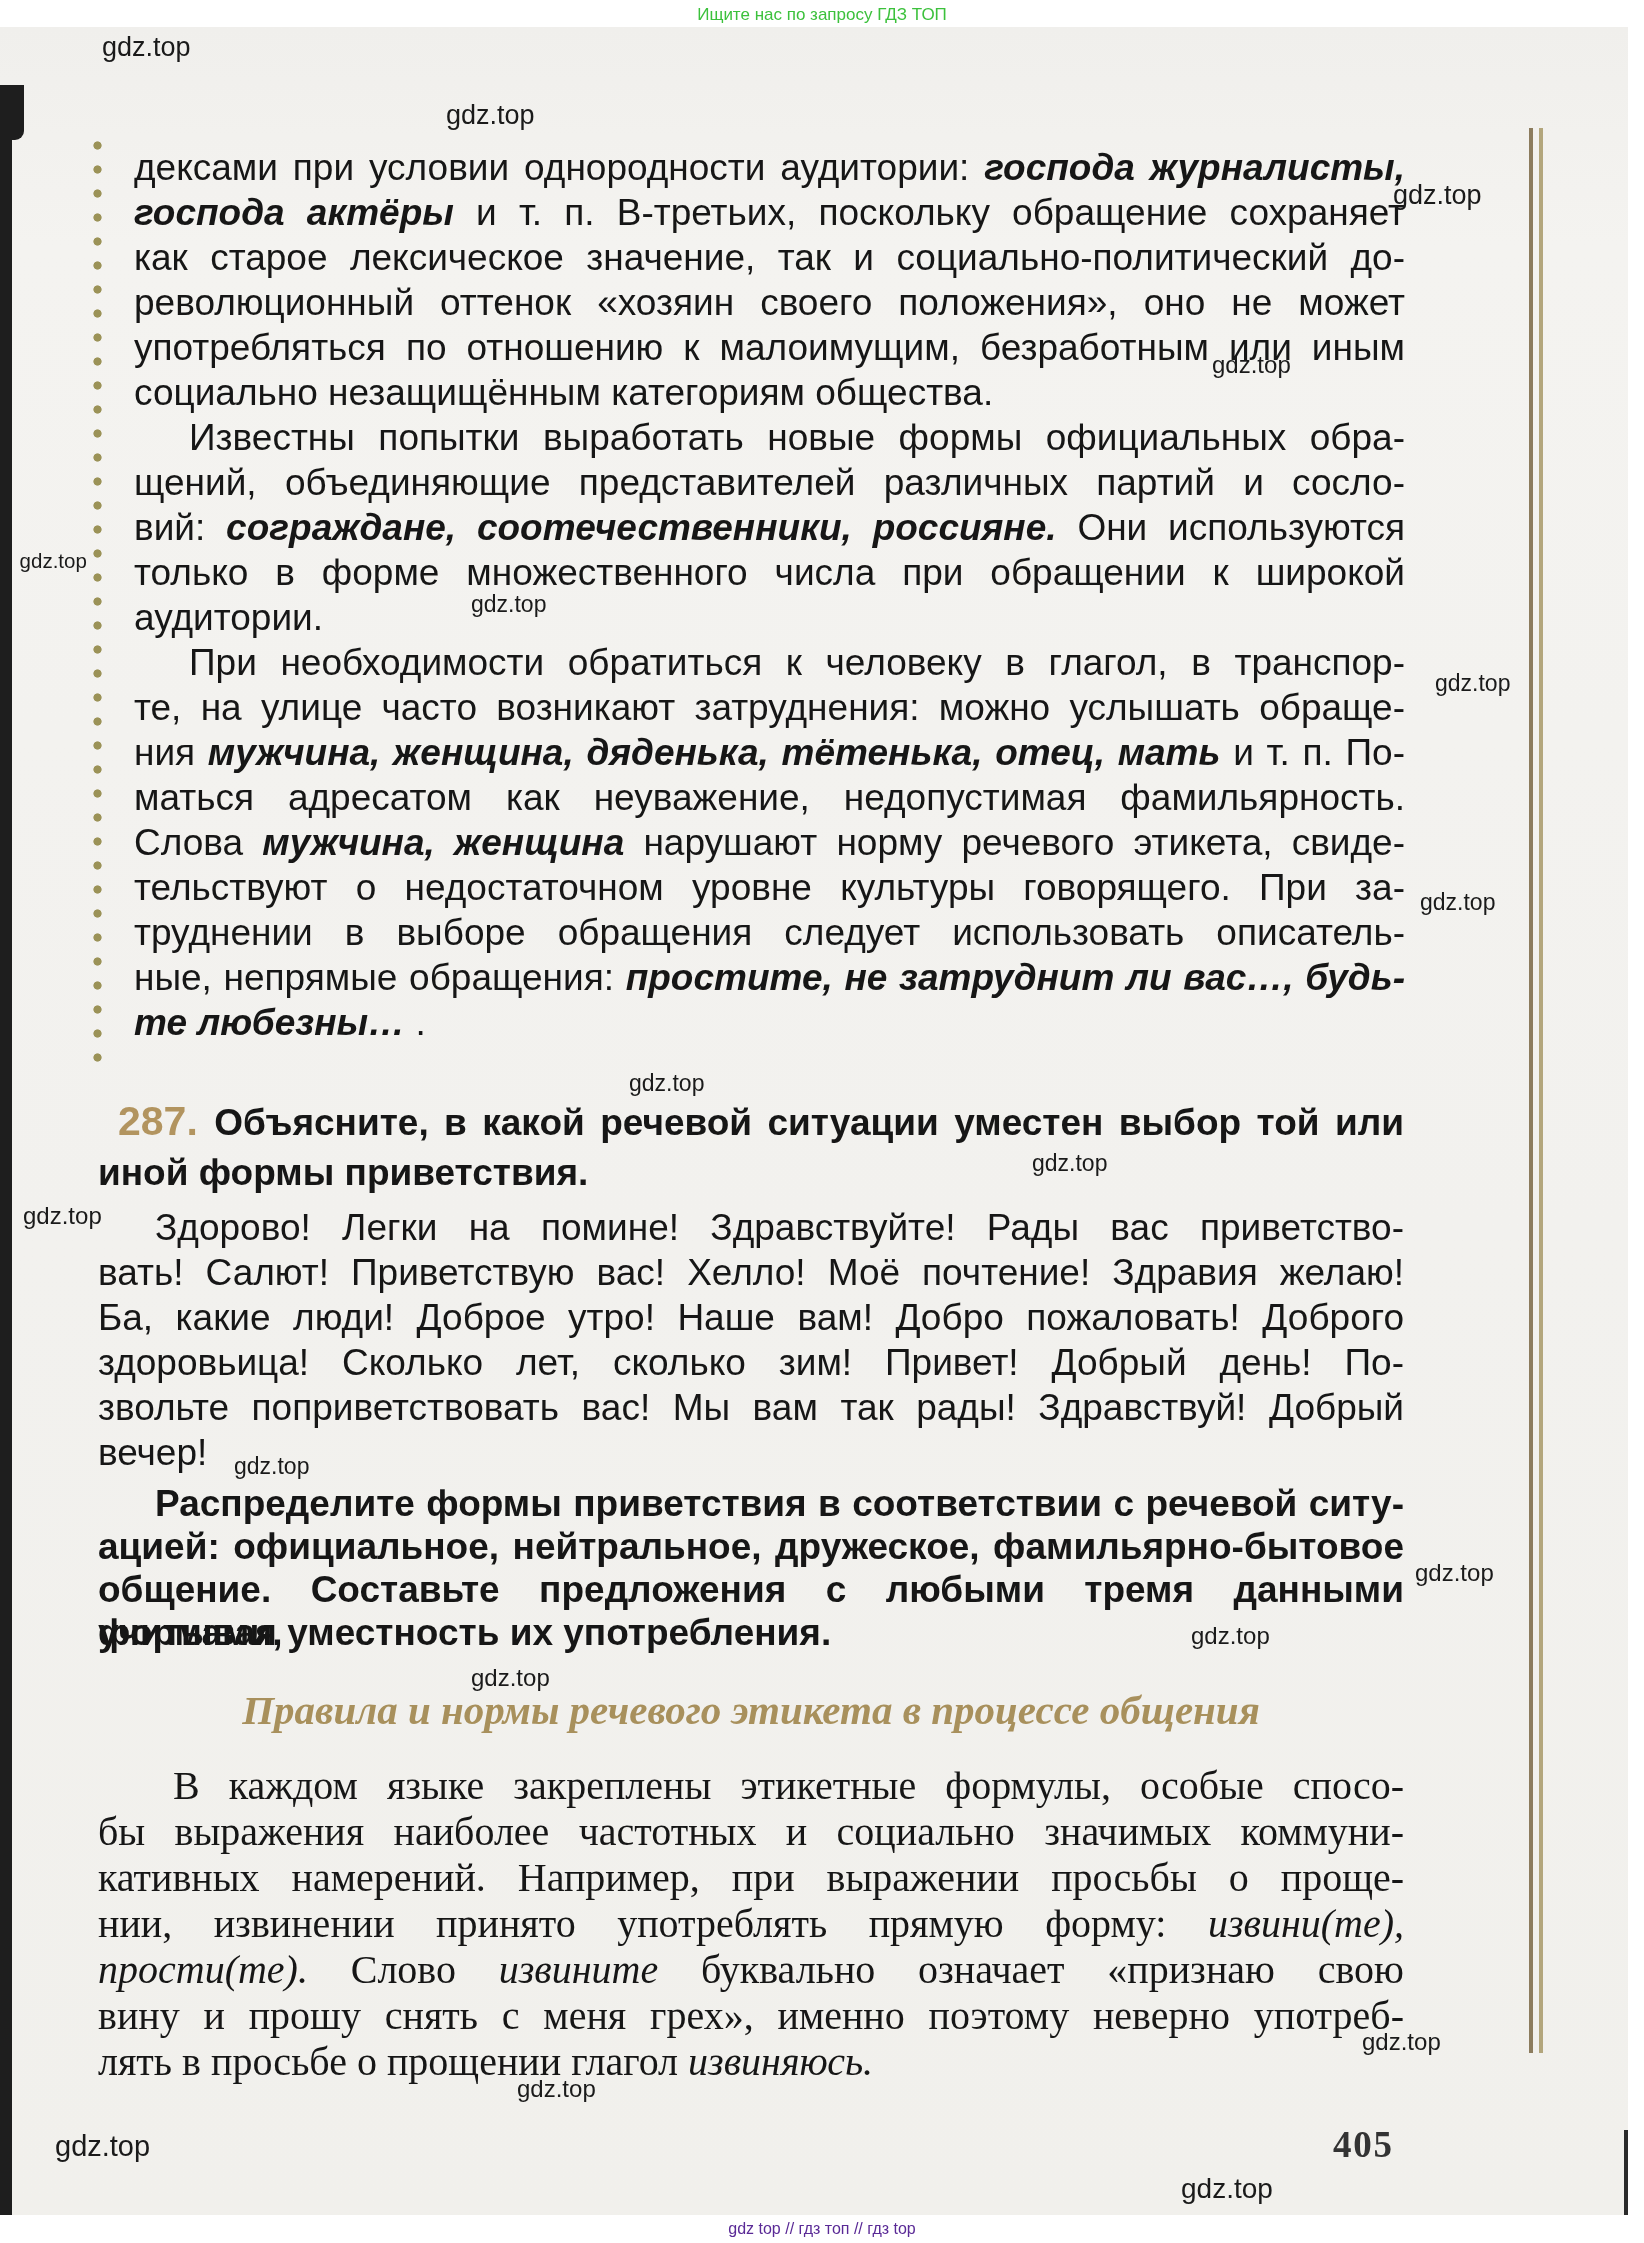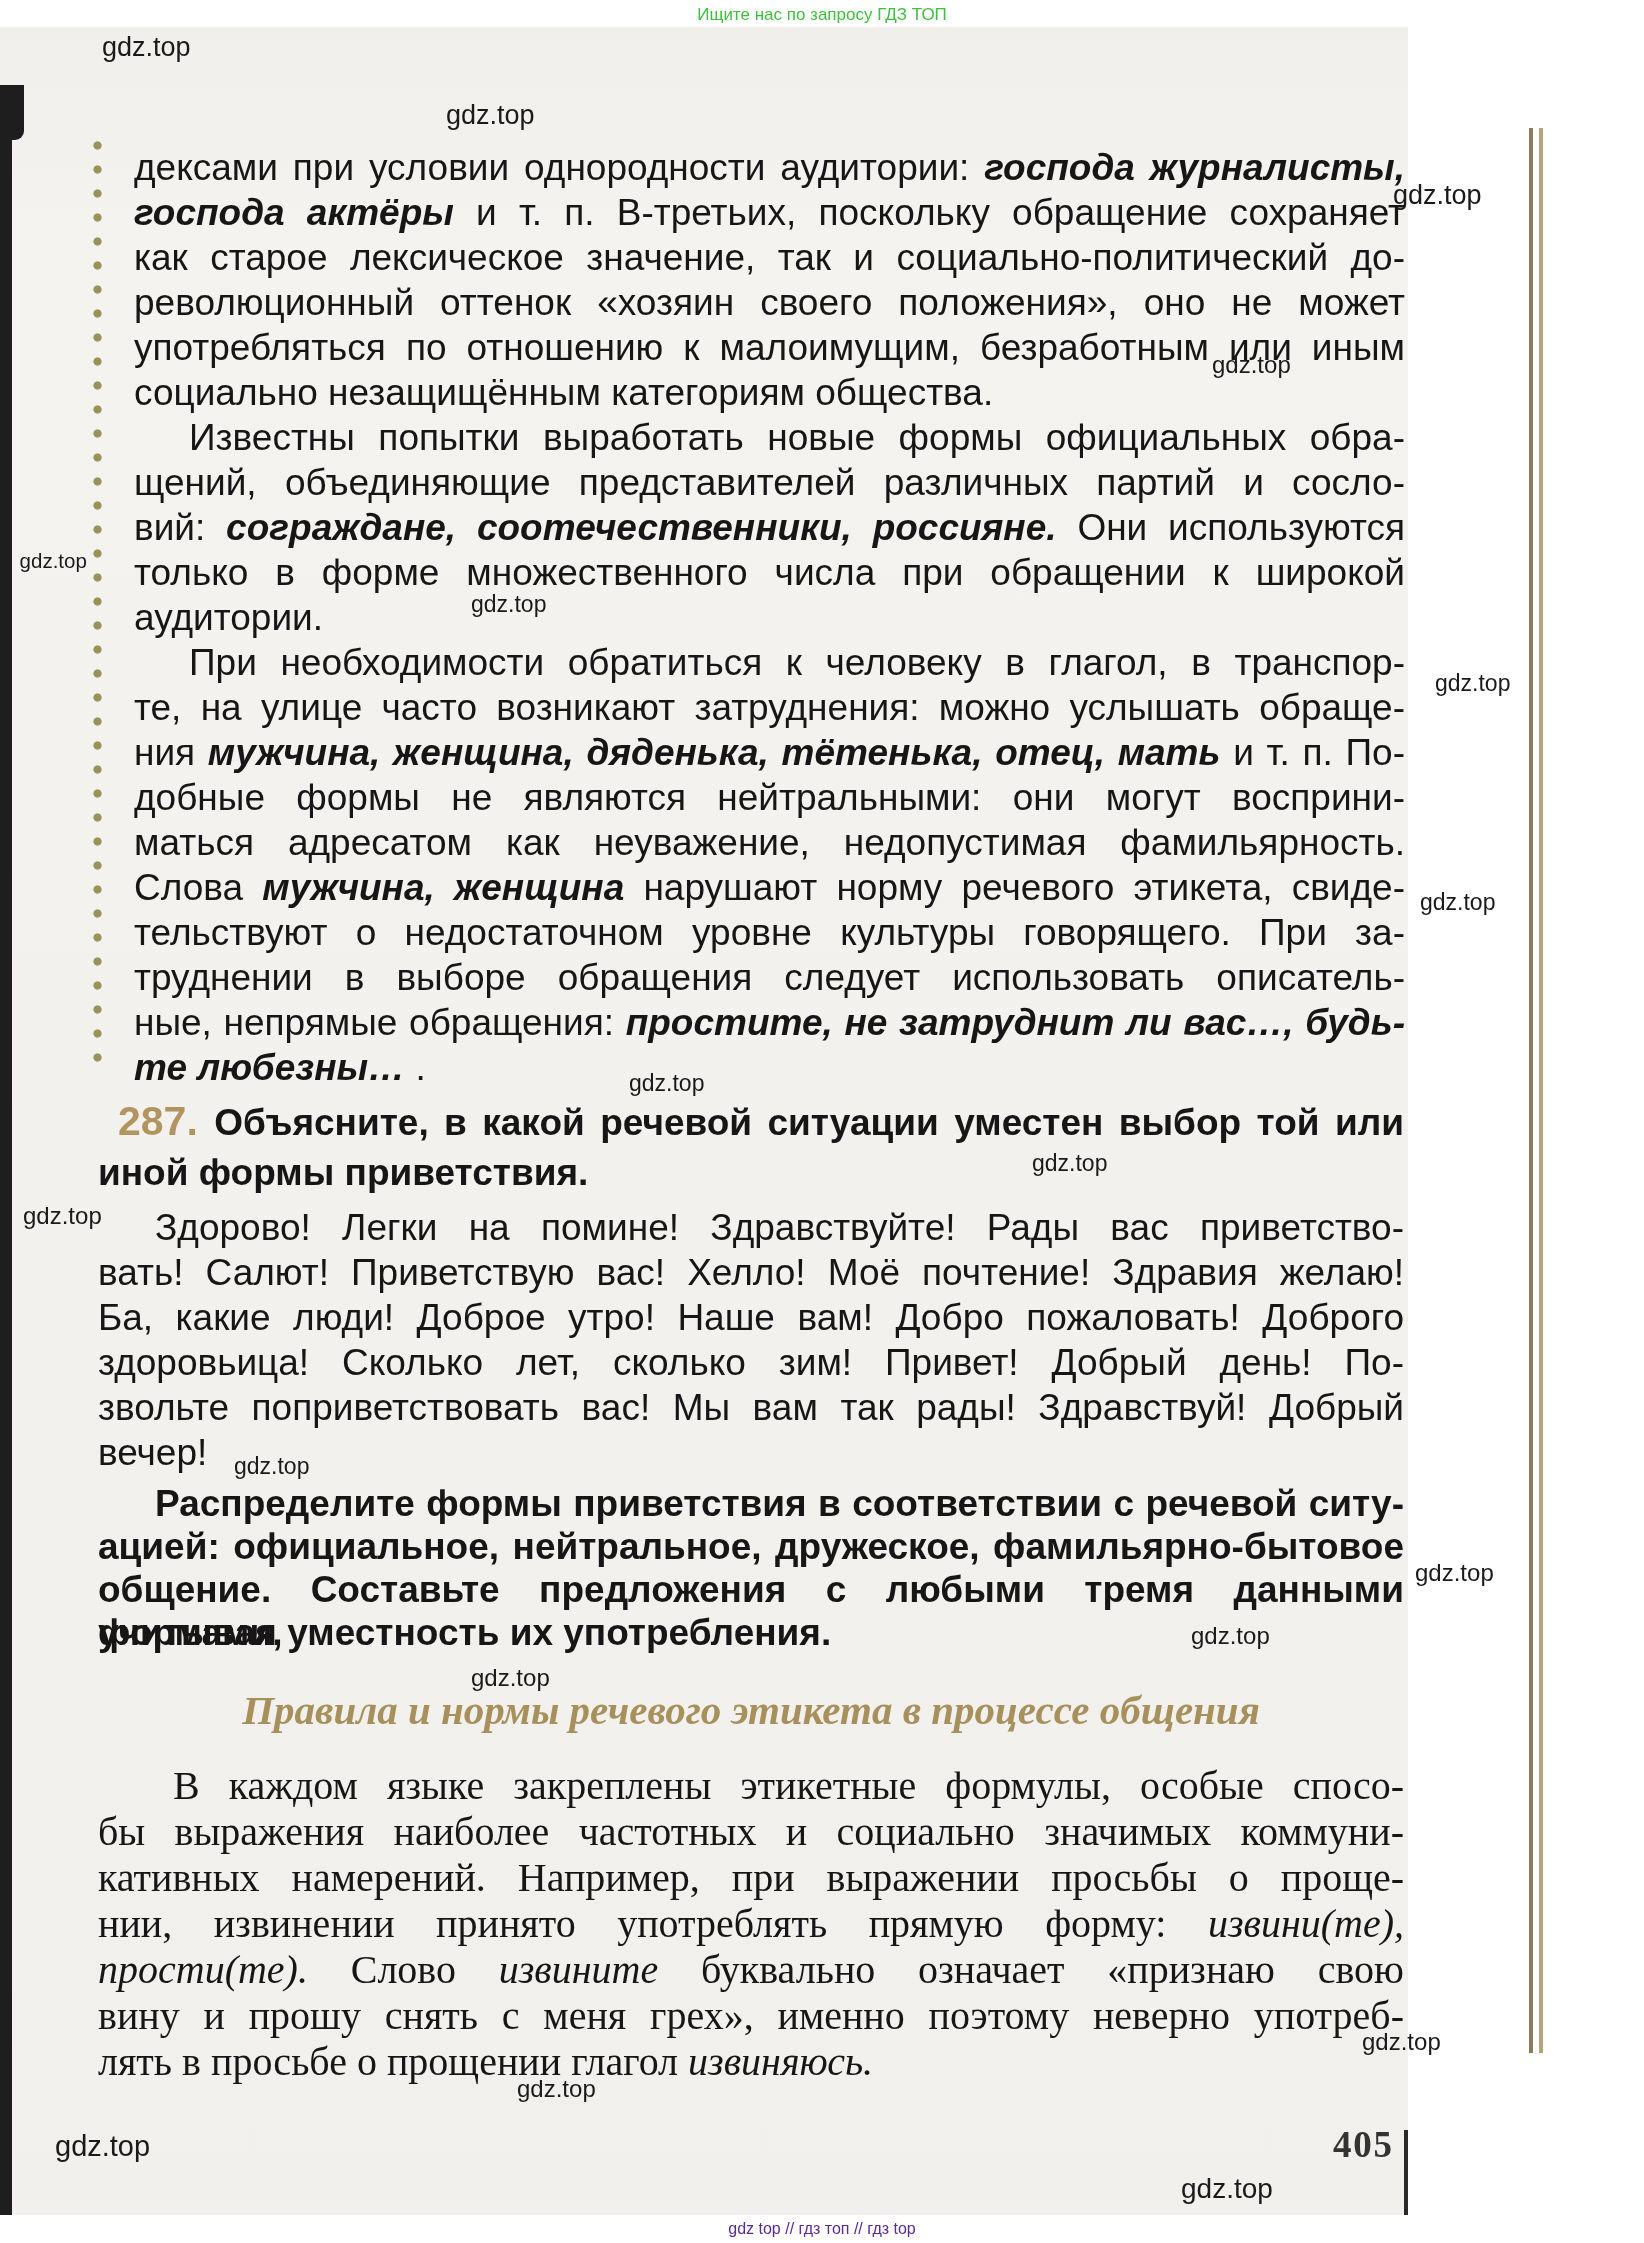--- a/index.html
+++ b/index.html
@@ -1,20 +1,20 @@
 <!DOCTYPE html>
 <html style="font-size:14.3px"><head>
 <meta charset="utf-8">
 <style>
   html,body{margin:0;padding:0;background:#ffffff;}
   .stage{position:relative;width:1644px;height:2244px;background:#ffffff;overflow:hidden;
          font-family:"Liberation Sans",sans-serif;}
   .banner{position:absolute;left:0;top:4.5px;width:100%;text-align:center;
           color:#3cc13c;font-size:17px;font-family:"Liberation Sans",sans-serif;}
-  .paper{position:absolute;left:0;top:27px;width:1408px;height:2189px;
+  .paper{position:absolute;left:0;top:27px;width:1628px;height:2189px;
          background:linear-gradient(180deg,#f0efec 0%,#f4f3f0 10%,#f2f1ee 55%,#f1f0ec 100%);}
   .edge-left{position:absolute;left:0;top:58px;width:11.6px;height:2131px;background:#1e1e1e;}
   .edge-left-top{position:absolute;left:0;top:58px;width:24px;height:55px;background:#1e1e1e;
                  border-radius:0 0 9px 0;}
   .edge-right-bottom{position:absolute;right:0;top:2103px;width:4.5px;height:86px;background:#2a2a2a;}
   .dotted-rule{position:absolute;left:93px;top:114px;width:9px;height:921px;
     background-image:radial-gradient(circle at 4.5px 4.5px,#9b9257 3.7px,rgba(0,0,0,0) 4.5px);
     background-size:9px 24px;background-repeat:repeat-y;}
   .vrule{position:absolute;top:101px;height:1925px;width:3.6px;}
   .vrule-a{left:1529px;background:#8c7c5e;}
@@ -84,21 +84,20 @@
         <div class="ln j"><span>употребляться по отношению к малоимущим, безработным или иным</span></div>
         <div class="ln"><span>социально незащищённым категориям общества.</span></div>
         <div class="ln j ind"><span>Известны попытки выработать новые формы официальных обра-</span></div>
         <div class="ln j"><span>щений, объединяющие представителей различных партий и сосло-</span></div>
         <div class="ln j"><span>вий: </span><span class="bi">сограждане, соотечественники, россияне.</span><span> Они используются</span></div>
         <div class="ln j"><span>только в форме множественного числа при обращении к широкой</span></div>
         <div class="ln"><span>аудитории.</span></div>
         <div class="ln j ind"><span>При необходимости обратиться к человеку в глагол, в транспор-</span></div>
         <div class="ln j"><span>те, на улице часто возникают затруднения: можно услышать обраще-</span></div>
         <div class="ln j"><span>ния </span><span class="bi">мужчина, женщина, дяденька, тётенька, отец, мать</span><span> и т. п. По-</span></div>
-        <div class="ln j"><span>добные формы не являются нейтральными: они могут восприни-</span></div>
         <div class="ln j"><span>маться адресатом как неуважение, недопустимая фамильярность.</span></div>
         <div class="ln j"><span>Слова </span><span class="bi">мужчина, женщина</span><span> нарушают норму речевого этикета, свиде-</span></div>
         <div class="ln j"><span>тельствуют о недостаточном уровне культуры говорящего. При за-</span></div>
         <div class="ln j"><span>труднении в выборе обращения следует использовать описатель-</span></div>
         <div class="ln j"><span>ные, непрямые обращения: </span><span class="bi">простите, не затруднит ли вас…, будь-</span></div>
         <div class="ln"><span class="bi">те любезны…</span><span> .</span></div>
       </div>
 
     <div class="block task1">
         <div class="ln j"><span class="num">287. </span><span class="b">Объясните, в какой речевой ситуации уместен выбор той или</span></div>

